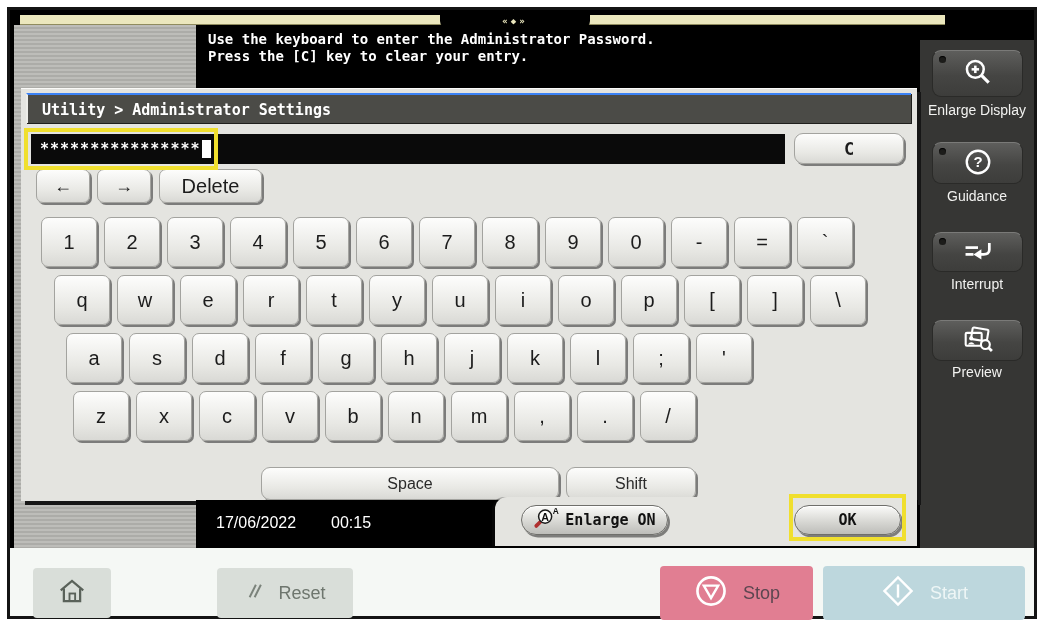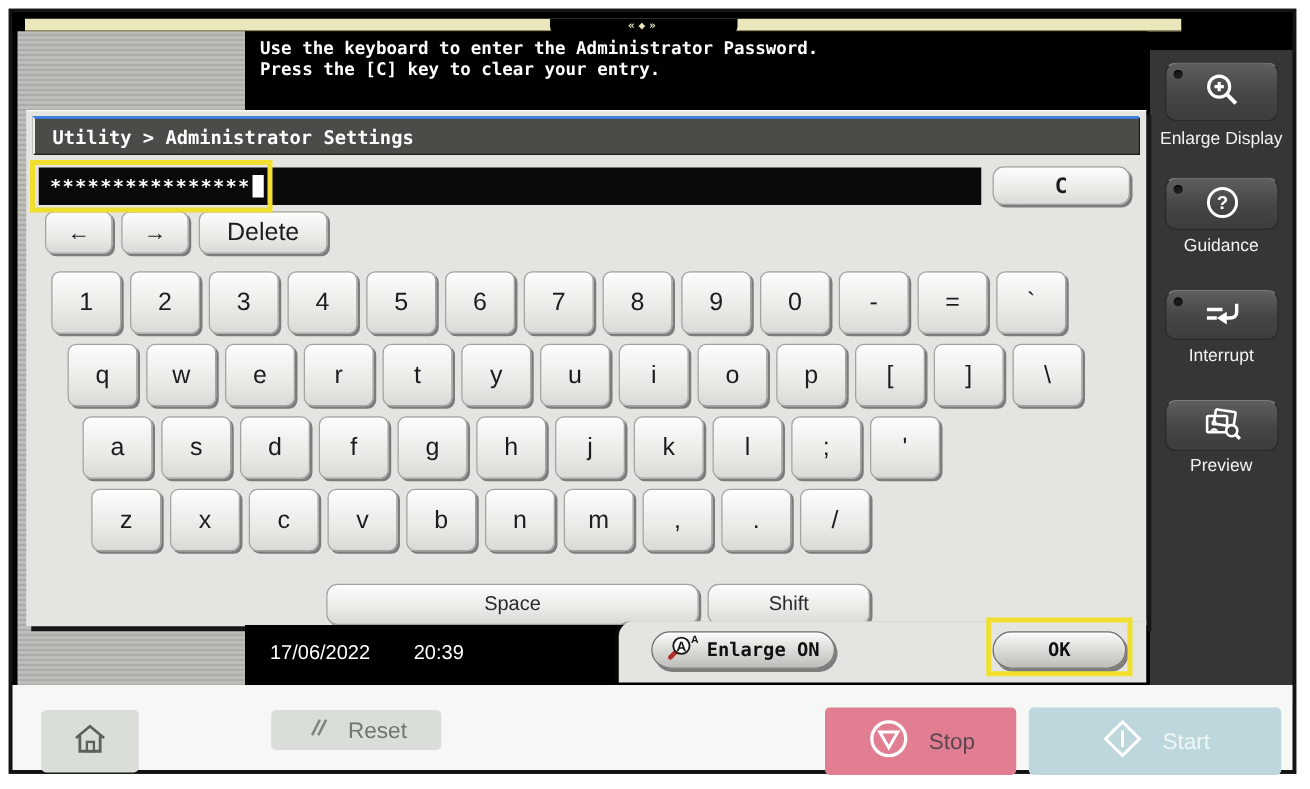--- a/index.html
+++ b/index.html
@@ -222,21 +222,21 @@
           <button class="btn-key">.</button>
           <button class="btn-key">/</button>
         </div>
 
       <button class="btn-key wide-key" style="left:240px;width:298px;">Space</button>
       <button class="btn-key wide-key" style="left:545px;width:130px;">Shift</button>
     </div>
 
     <div class="status-strip">
       <span class="date">17/06/2022</span>
-      <span class="time">20:39</span>
+      <span class="time">00:15</span>
     </div>
 
     <div class="action-tab">
       <button class="pill" style="left:26px;width:147px;">
         <span>
           <svg width="28" height="24" viewBox="0 0 30 24">
               <line x1="8" y1="16" x2="3.5" y2="20.5" stroke="#b03030" stroke-width="4" stroke-linecap="round"></line>
               <circle cx="13" cy="10.5" r="7" fill="#fdfdfb" stroke="#1a1a1a" stroke-width="1.6"></circle>
               <text x="13" y="15" text-anchor="middle" font-size="11.5" font-weight="bold" fill="#111" font-family="Liberation Sans,sans-serif">A</text>
               <text x="24.5" y="8" text-anchor="middle" font-size="9" font-weight="bold" fill="#111" font-family="Liberation Sans,sans-serif">A</text>
@@ -253,21 +253,21 @@
     <div class="bottom-bar">
       <button class="bb-btn bb-gray" style="left:23px;top:20px;width:78px;height:50px;">
         <span>
           <svg width="30" height="28" viewBox="0 0 24 22">
               <path d="M3 10.5 L12 3 L21 10.5" fill="none" stroke="#5a625a" stroke-width="1.8"></path>
               <path d="M5.5 9 V19 H18.5 V9" fill="none" stroke="#5a625a" stroke-width="1.8"></path>
               <rect x="10" y="13" width="4.5" height="6" fill="none" stroke="#5a625a" stroke-width="1.5"></rect>
             </svg>
         </span>
       </button>
-      <button class="bb-btn bb-gray" style="left:207px;top:20px;width:136px;height:32px;text-align:right;">
+      <button class="bb-btn bb-gray" style="left:207px;top:20px;width:136px;height:50px;text-align:right;">
         <span>
           <svg width="20" height="20" viewBox="0 0 16 16">
               <line x1="4.5" y1="13" x2="9.5" y2="3" stroke="#7b837b" stroke-width="1.6"></line>
               <line x1="8.5" y1="13" x2="13.5" y2="3" stroke="#7b837b" stroke-width="1.6"></line>
             </svg>
         </span>
         <span>Reset</span>
       </button>
       <button class="bb-btn bb-stop" style="left:650px;top:18px;width:153px;height:54px;">
         <span>

